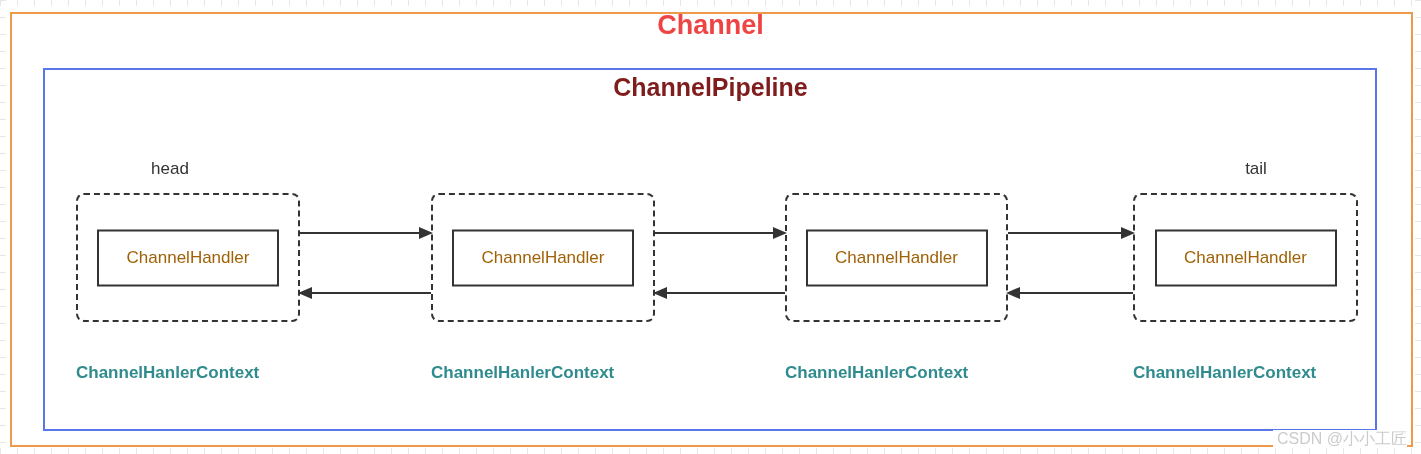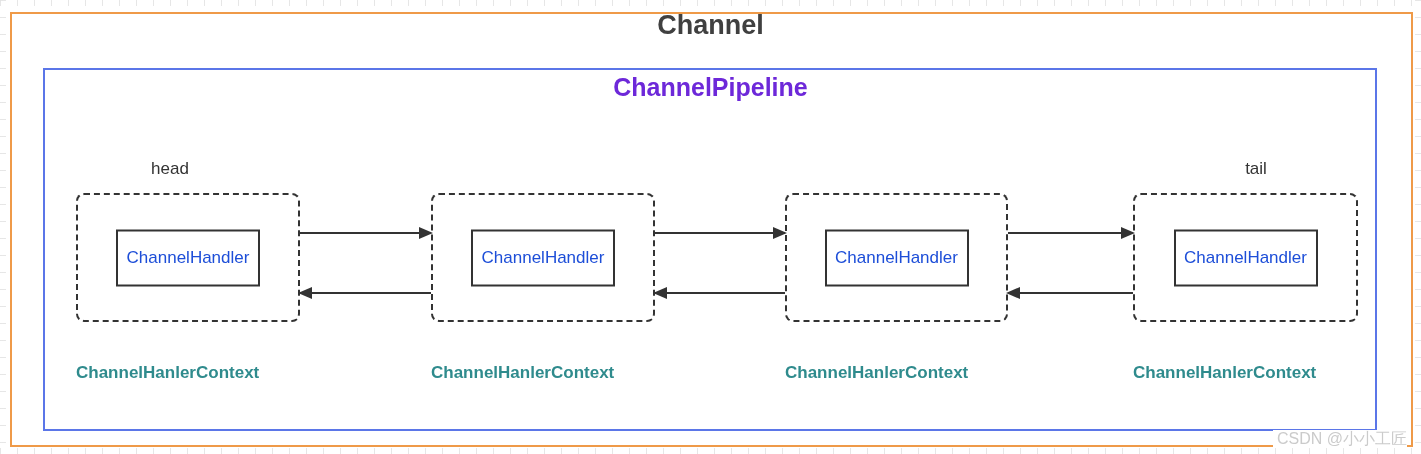--- a/index.html
+++ b/index.html
@@ -35,39 +35,39 @@
     position: absolute;
     left: 10px; top: 12px;
     width: 1403px; height: 435px;
     border: 2px solid #EF9A48;
     background: #ffffff;
   }
   .channel-title {
     position: absolute;
     left: 0; top: 10px; width: 100%;
     text-align: center;
-    color: #404040;
+    color: #ef4444;
     font-size: 27px;
     font-weight: bold;
     line-height: 30px;
   }
 
   
   .pipeline-box {
     position: absolute;
     left: 43px; top: 68px;
     width: 1334px; height: 363px;
     border: 2px solid #5B76E8;
     background: #ffffff;
   }
   .pipeline-title {
     position: absolute;
     left: 0; top: 73px; width: 100%;
     text-align: center;
-    color: #6d28d9;
+    color: #7f1d1d;
     font-size: 25px;
     font-weight: bold;
     line-height: 28px;
   }
 
   
   .pos-label {
     position: absolute;
     top: 158px;
     width: 120px;
@@ -90,27 +90,27 @@
   }
   .n1 { left: 76px;   width: 224px; }
   .n2 { left: 431px;  width: 224px; }
   .n3 { left: 785px;  width: 223px; }
   .n4 { left: 1133px; width: 225px; }
 
   .handler-box {
     position: absolute;
     left: 50%; top: 50%;
     transform: translate(-50%, -50%);
-    width: 144px; height: 57px;
+    width: 182px; height: 57px;
     border: 2px solid #333333;
     background: #ffffff;
     display: flex;
     align-items: center;
     justify-content: center;
-    color: #1d4ed8;
+    color: #a16207;
     font-size: 17px;
     white-space: nowrap;
   }
 
   
   .context-label {
     position: absolute;
     top: 362px;
     color: #2F8B8D;
     font-size: 17px;

